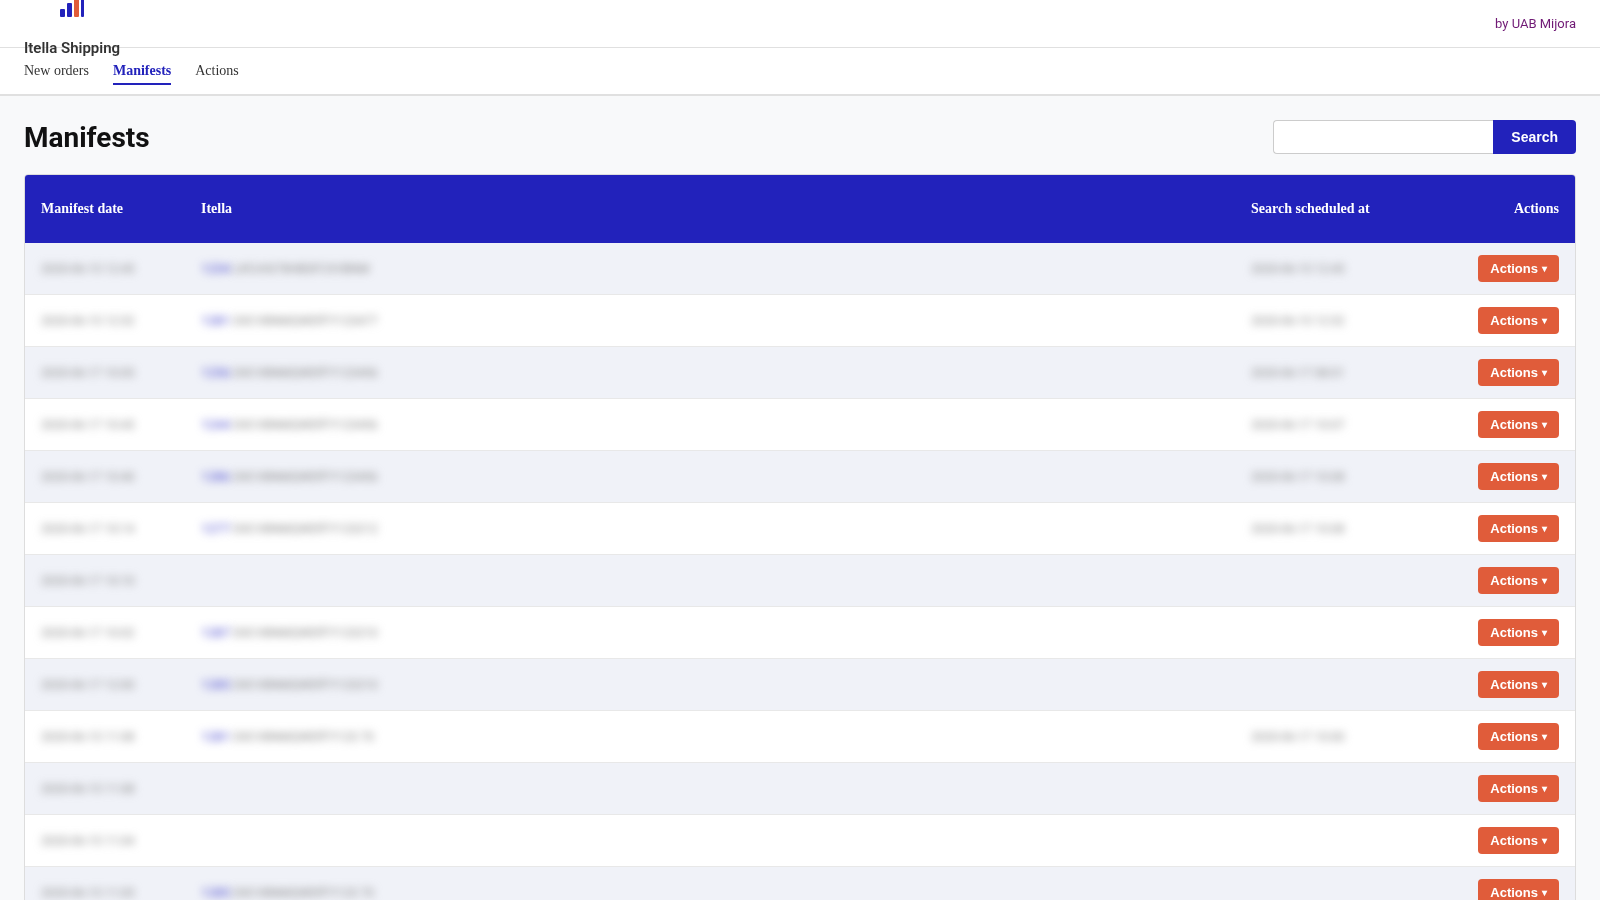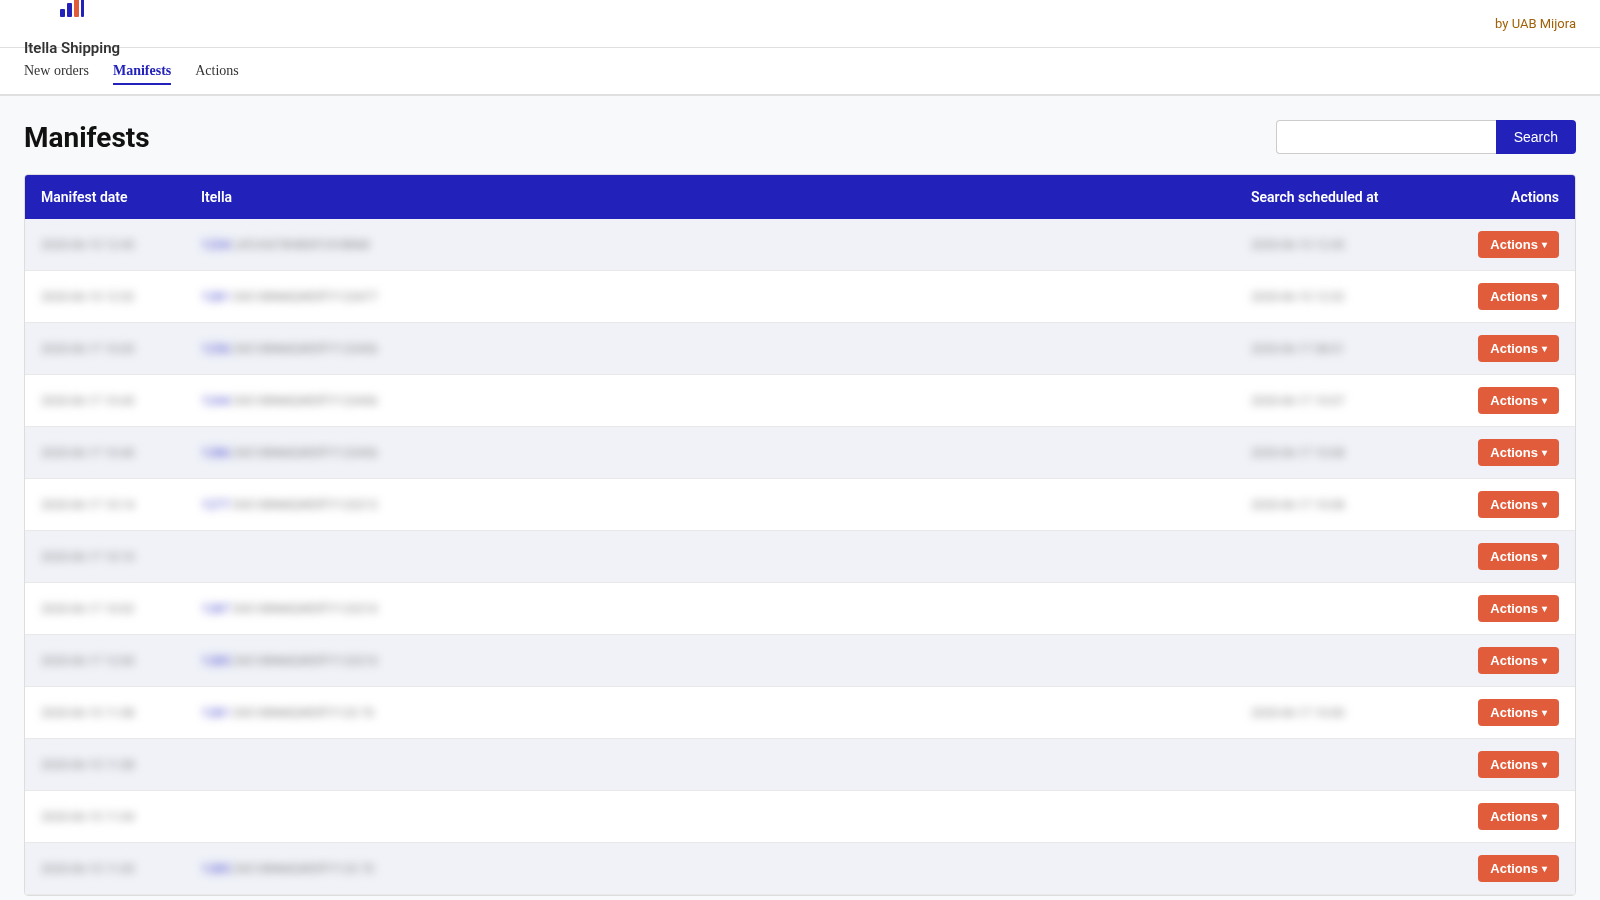--- a/index.html
+++ b/index.html
@@ -22,21 +22,21 @@
       font-weight: 600;
       font-size: 15px;
       flex-direction: column;
     }
     .brand-icon {
       width: 28px;
       height: 28px;
     }
     .topbar-credit {
       font-size: 13px;
-      color: #a16207;
+      color: #701a75;
     }
 
     
     .navbar {
       background: #fff;
       border-bottom: 2px solid #e0e0e0;
       padding: 0 24px;
       display: flex;
       align-items: center;
       height: 48px;
@@ -83,45 +83,46 @@
       width: 220px;
       outline: none;
       border-radius: 4px 0 0 4px;
     }
     .search-btn {
       background: #2222bb;
       color: #fff;
       border: none;
       padding: 8px 18px;
       font-size: 14px;
-      font-weight: 400;
+      font-weight: 700;
       cursor: pointer;
       border-radius: 0 4px 4px 0;
     }
 
     
     .table-container {
       background: #fff;
       border: 1px solid #ddd;
       border-radius: 4px;
       overflow: hidden;
     }
     table {
       width: 100%;
       border-collapse: collapse;
     }
     thead tr {
       background: #2222bb;
       color: #fff;
     }
     thead th {
-      padding: 14px 16px;
+      padding: 26px 16px;
       text-align: left;
       font-weight: 600;
       font-size: 14px;
+      font-family: Liberation Serif, serif;
     }
     tbody tr {
       border-bottom: 1px solid #e8e8e8;
     }
     tbody tr:nth-child(odd) {
       background: #f0f2f8;
     }
     tbody tr:nth-child(even) {
       background: #fff;
     }

